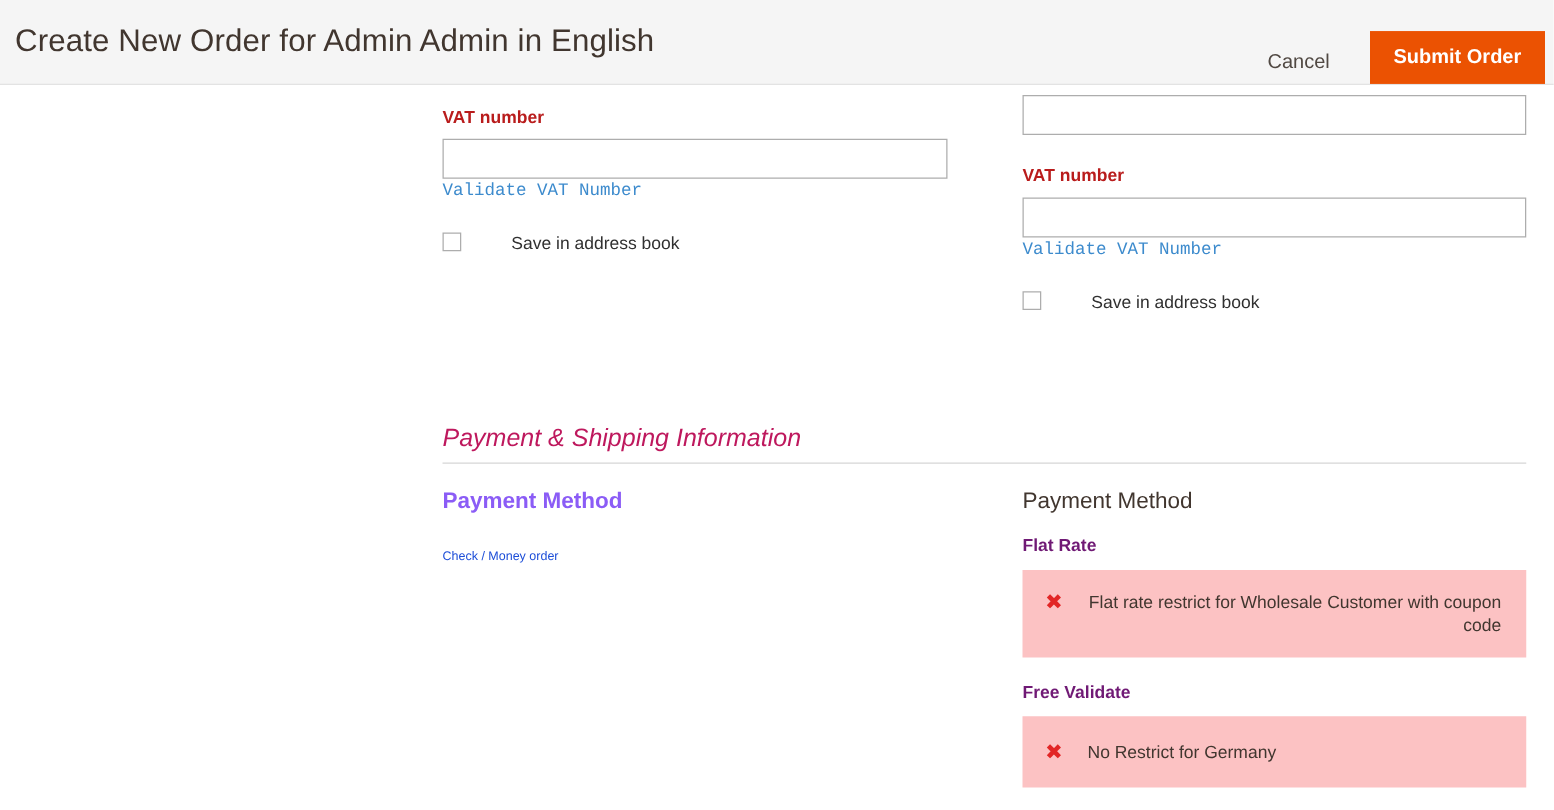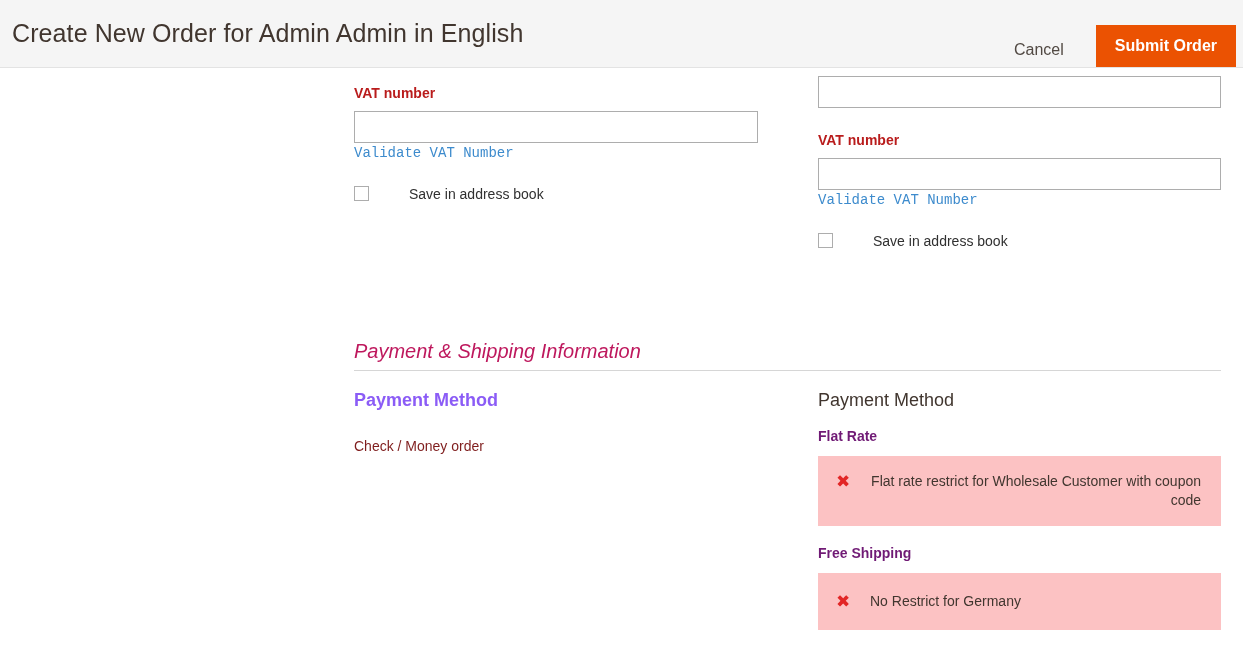--- a/index.html
+++ b/index.html
@@ -177,22 +177,22 @@
     font-weight: bold;
     color: #8b5cf6;
     margin: 0 0 0 0;
     line-height: 22px;
   }
   .sub-heading.light {
     font-weight: 400;
     color: #41362f;
   }
   .payment-value {
-    font-size: 14px;
-    color: #7f1d1d;
+    font-size: 10px;
+    color: #1d4ed8;
     margin-top: 26px;
     line-height: 18px;
   }
 
   .ship-group { margin-top: 19px; }
   .ship-group.first { margin-top: 17px; }
   .ship-title {
     font-size: 14px;
     font-weight: bold;
     color: #701a75;
@@ -274,21 +274,21 @@
 
         <div class="ship-group first">
           <div class="ship-title">Flat Rate</div>
           <div class="msg-error">
             <span class="err-icon">✖</span>
             <span class="err-text">Flat rate restrict for Wholesale Customer with coupon code</span>
           </div>
         </div>
 
         <div class="ship-group">
-          <div class="ship-title">Free Shipping</div>
+          <div class="ship-title">Free Validate</div>
           <div class="msg-error single">
             <span class="err-icon">✖</span>
             <span class="err-text">No Restrict for Germany</span>
           </div>
         </div>
 
       </div>
     </div>
   </div>
 

